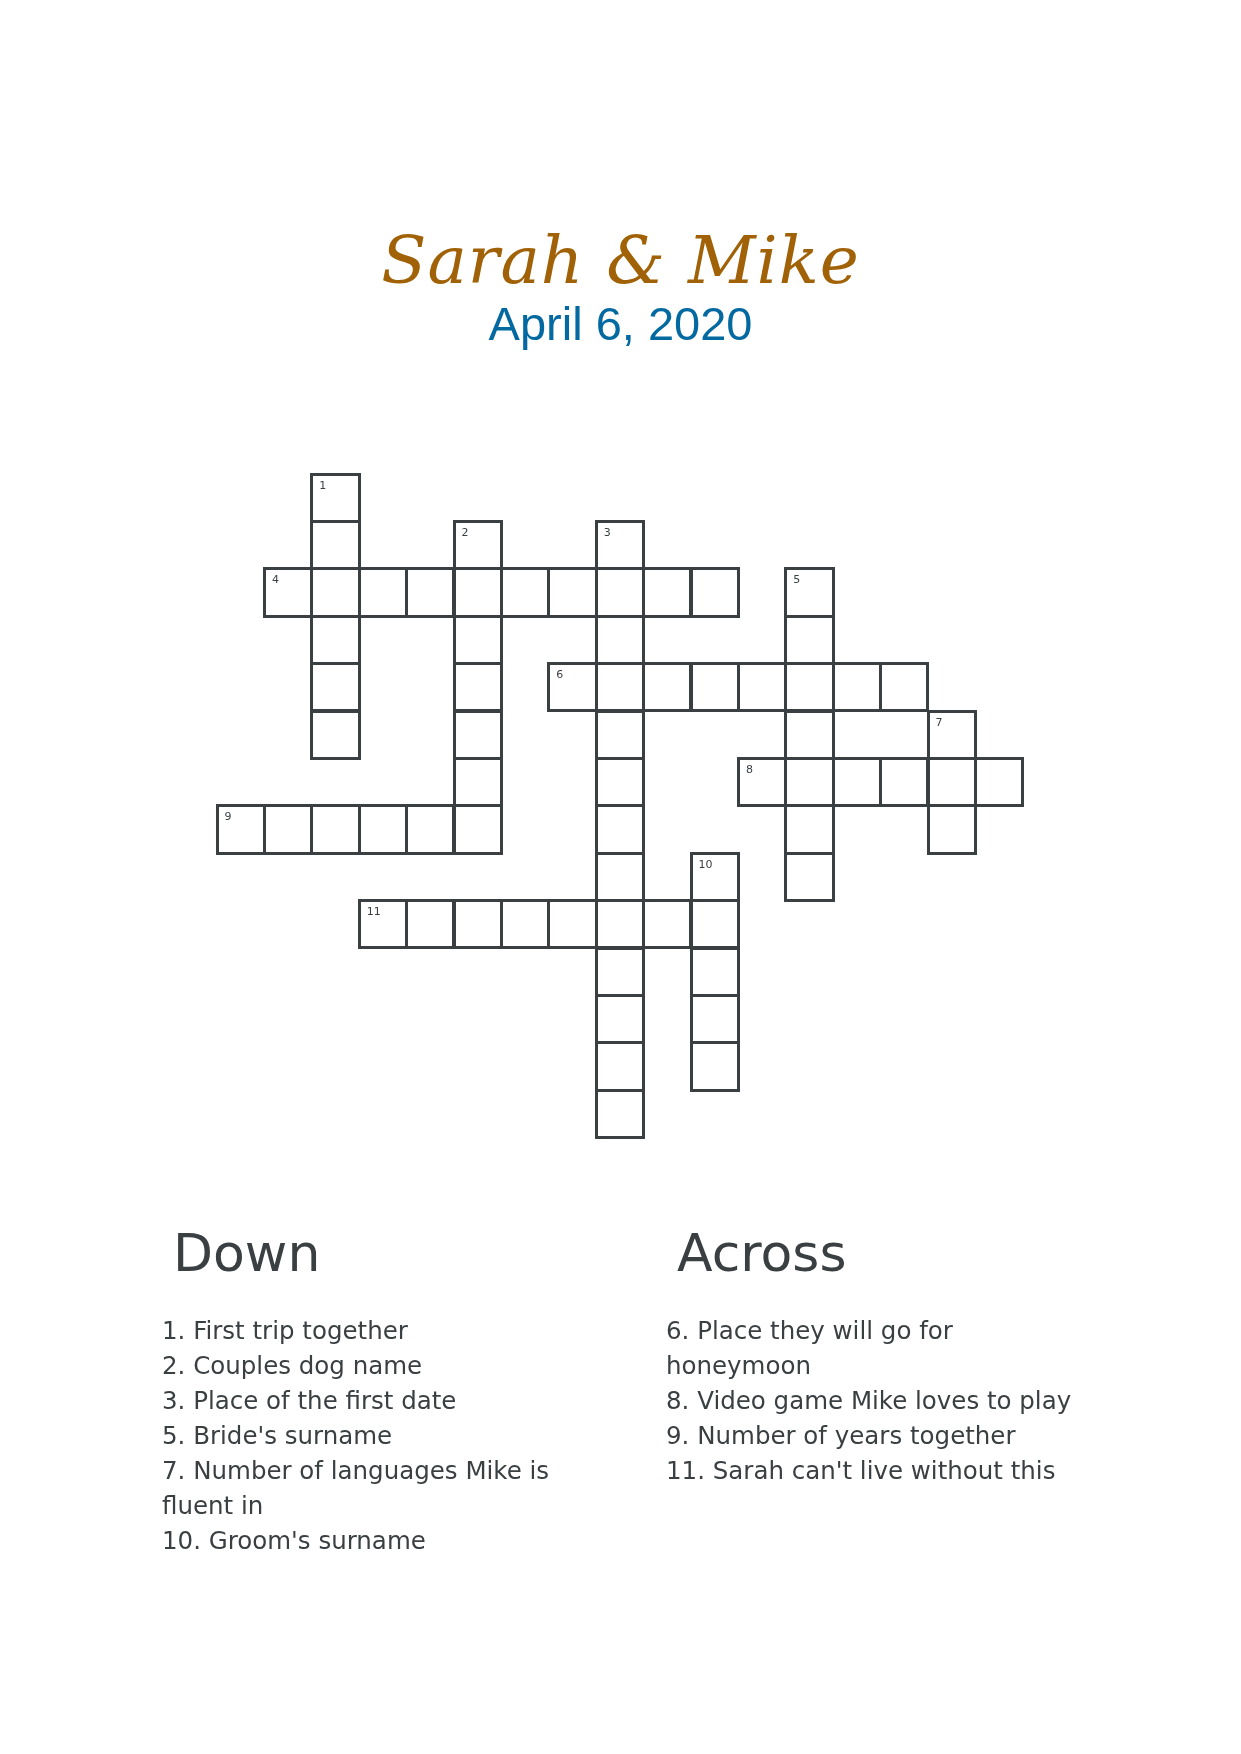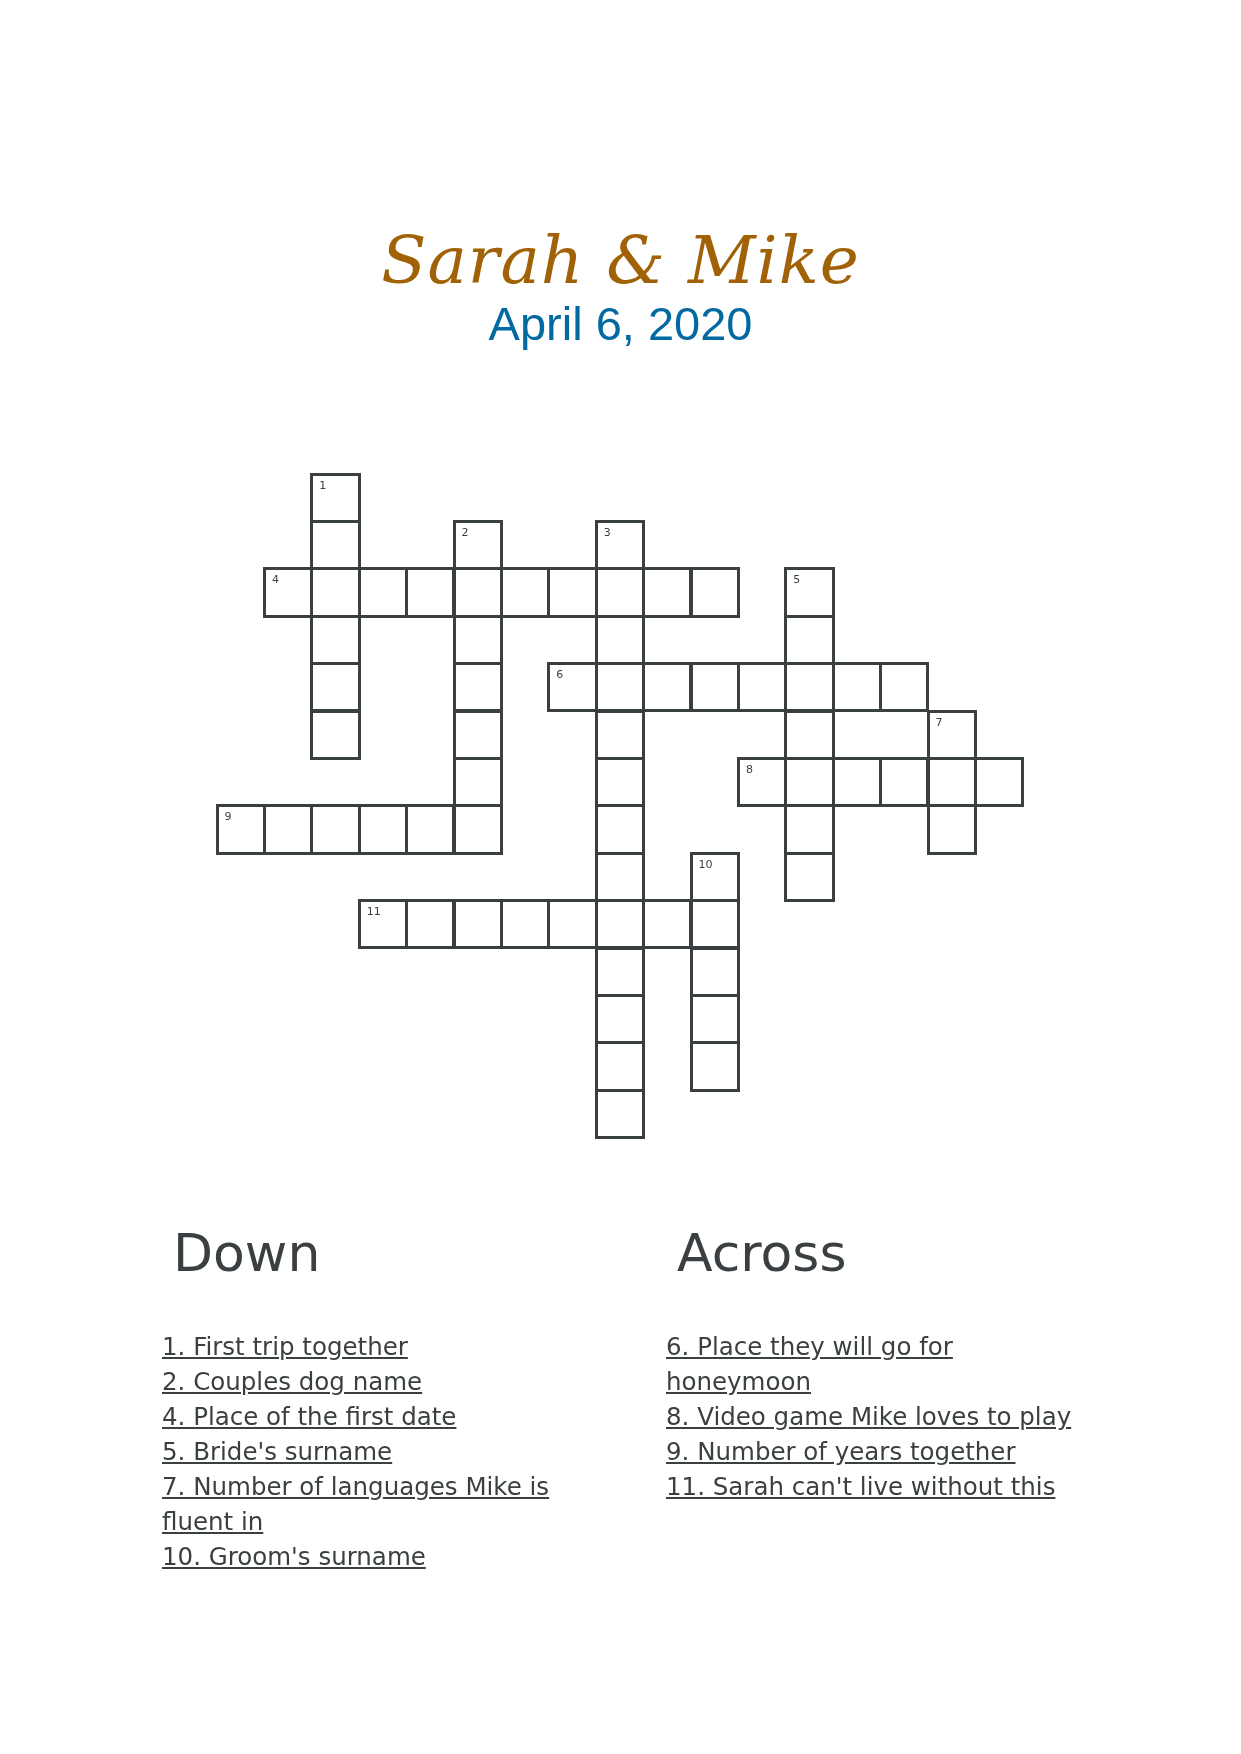--- a/index.html
+++ b/index.html
@@ -23,21 +23,21 @@
     position: absolute; left: 6px; top: 4px; font-family: "DejaVu Sans", sans-serif;
     font-size: 11px; color: #3a3f42; line-height: 12px;
   }
   .clues-col { position: absolute; top: 1210px; width: 430px; }
   .clues-col.down { left: 162px; }
   .clues-col.across { left: 666px; }
   .clues-heading {
     font-family: "DejaVu Sans", sans-serif; font-size: 52px; font-weight: normal;
     color: #3a3f42; margin: 11px; line-height: 64px; letter-spacing: 0px;
   }
-  .clue-list { list-style: none; padding: 0; margin: 44px 0 0 0; text-decoration: underline; }
+  .clue-list { list-style: none; padding: 0; margin: 28px 0 0 0; }
   .clue-list li {
     font-family: "DejaVu Sans", sans-serif; font-size: 24.5px; line-height: 35px;
     color: #3a3f42;
   }
 </style>
 </head>
 <body>
 
 <h1 class="title">Sarah &amp; Mike</h1>
 <div class="date">April 6, 2020</div>
@@ -134,21 +134,21 @@
     <div class="cell" style="left: 282.9px; top: 425.1px;"></div>
     <div class="cell" style="left: 330.3px; top: 425.1px;"></div>
     <div class="cell" style="left: 425.1px; top: 425.1px;"></div>
   </div>
 
 <section class="clues-col down">
   <h2 class="clues-heading">Down</h2>
   <ul class="clue-list">
     <li>1. First trip together</li>
     <li>2. Couples dog name</li>
-    <li>4. Place of the first date</li>
+    <li>3. Place of the first date</li>
     <li>5. Bride's surname</li>
     <li>7. Number of languages Mike is fluent in</li>
     <li>10. Groom's surname</li>
   </ul>
 </section>
 
 <section class="clues-col across">
   <h2 class="clues-heading">Across</h2>
   <ul class="clue-list">
     <li>6. Place they will go for honeymoon</li>

